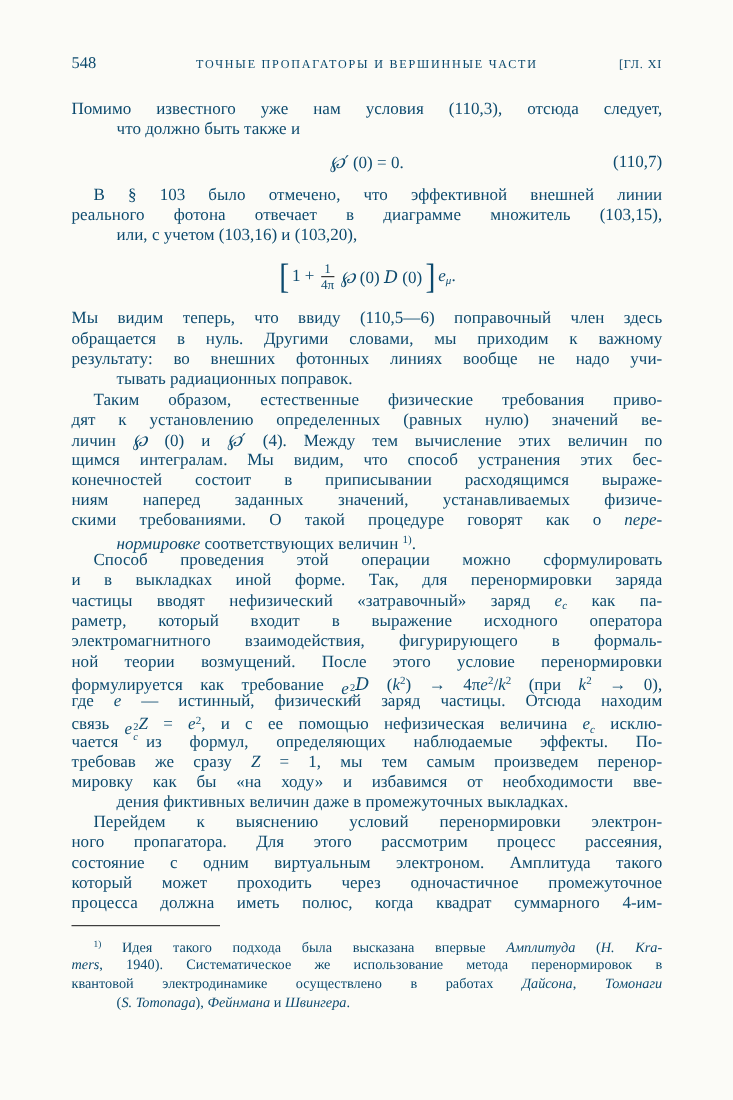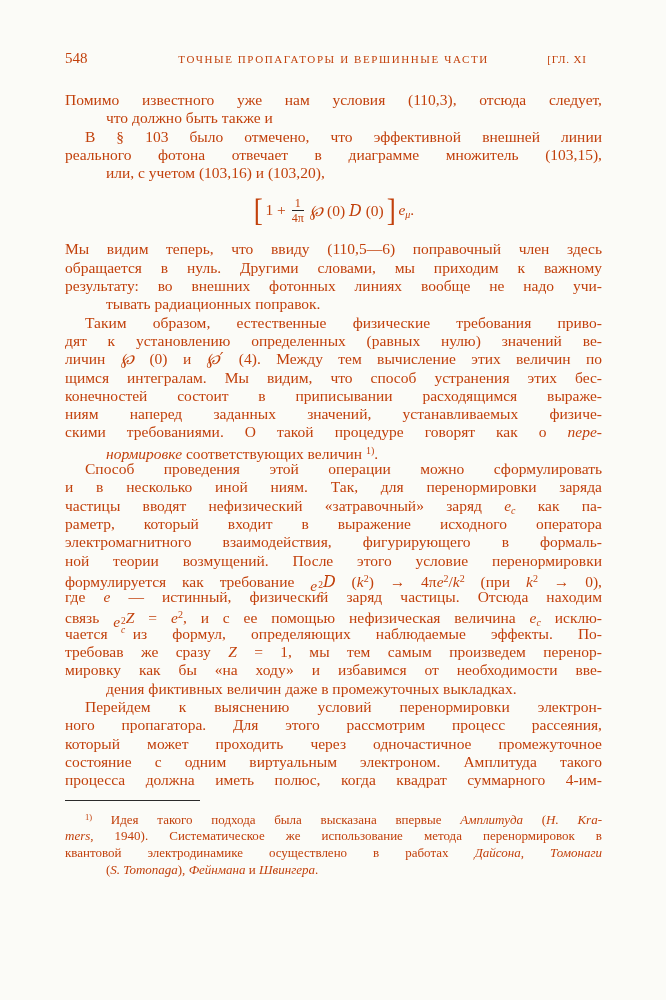--- a/index.html
+++ b/index.html
@@ -1,29 +1,29 @@
 <!DOCTYPE html>
 <html><head>
 <meta charset="utf-8">
 <style>
   html,body{margin:0;padding:0;}
   .page{
     position:relative;
     width:666px;height:1000px;
     background:#fbfbf7;
     font-family:"Liberation Serif","DejaVu Serif",serif;
-    color:#c2410c;
+    color:#0c4a6e;
     overflow:hidden;
   }
   .content{position:absolute;left:65px;top:50px;width:537px;}
   
   .pagehead{display:grid;grid-template-columns:70px 1fr 70px;align-items:baseline;margin-bottom:24px;}
   .pn{font-size:15px;text-align:left;}
   .rt{font-size:11px;letter-spacing:1.6px;text-align:center;white-space:nowrap;}
-  .ch{font-size:11px;letter-spacing:0.8px;text-align:center;white-space:nowrap;}
+  .ch{font-size:11px;letter-spacing:0.8px;text-align:right;white-space:nowrap;}
   
   .textbody{font-size:15.5px;}
   .para{margin:0;}
   .line{
     line-height:18.3px;height:18.3px;
     text-align:justify;text-align-last:justify;
     white-space:nowrap; 
     overflow:visible;
   }
   .line.last{text-align-last:left;margin-left:41px;}
@@ -64,20 +64,21 @@
       <span class="pn">548</span>
       <span class="rt">ТОЧНЫЕ ПРОПАГАТОРЫ И ВЕРШИННЫЕ ЧАСТИ</span>
       <span class="ch">[ГЛ. XI</span>
     </div>
 
     <div class="textbody" id="text-body">
         <div class="para">
           <div class="line"><span class="n">Помимо известного уже нам условия (110,3), отсюда следует,</span></div>
           <div class="line last"><span class="n">что должно быть также и</span></div>
         </div>
+        <div class="eqrow"><span><span class="scr">℘′</span><span class="n"> (0) = 0.</span></span><span class="eqnum">(110,7)</span></div>
         <div class="para">
           <div class="line indent"><span class="n">В § 103 было отмечено, что эффективной внешней линии</span></div>
           <div class="line"><span class="n">реального фотона отвечает в диаграмме множитель (103,15),</span></div>
           <div class="line last"><span class="n">или, с учетом (103,16) и (103,20),</span></div>
         </div>
         <div class="eqrow2">
           <span class="bigb">[</span>
           <span class="eqpost"><span class="n">1 + </span></span>
           <span class="frac">
             <span class="num">1</span>
@@ -98,21 +99,21 @@
           <div class="line"><span class="n">дят к установлению определенных (равных нулю) значений ве-</span></div>
           <div class="line"><span class="n">личин </span><span class="scr">℘</span><span class="n"> (0) и </span><span class="scr">℘′</span><span class="n"> (4). Между тем вычисление этих величин по</span></div>
           <div class="line"><span class="n">щимся интегралам. Мы видим, что способ устранения этих бес-</span></div>
           <div class="line"><span class="n">конечностей состоит в приписывании расходящимся выраже-</span></div>
           <div class="line"><span class="n">ниям наперед заданных значений, устанавливаемых физиче-</span></div>
           <div class="line"><span class="n">скими требованиями. О такой процедуре говорят как о </span><span class="i">пере-</span></div>
           <div class="line last"><span class="i">нормировке</span><span class="n"> соответствующих величин </span><span class="sup">1)</span><span class="n">.</span></div>
         </div>
         <div class="para">
           <div class="line indent"><span class="n">Способ проведения этой операции можно сформулировать</span></div>
-          <div class="line"><span class="n">и в несколько иной ниям. Так, для перенормировки заряда</span></div>
+          <div class="line"><span class="n">и в выкладках иной форме. Так, для перенормировки заряда</span></div>
           <div class="line"><span class="n">частицы вводят нефизический «затравочный» заряд </span><span class="i">e</span><span class="sub">c</span><span class="n"> как па-</span></div>
           <div class="line"><span class="n">раметр, который входит в выражение исходного оператора</span></div>
           <div class="line"><span class="n">электромагнитного взаимодействия, фигурирующего в формаль-</span></div>
           <div class="line"><span class="n">ной теории возмущений. После этого условие перенормировки</span></div>
           <div class="line"><span class="n">формулируется как требование </span><span class="ss">
               <span class="base">e</span>
               <span class="stack">
                 <span>2</span>
                 <span class="sb">c</span>
               </span>
@@ -126,22 +127,22 @@
               </span>
             </span><span class="i">Z</span><span class="n"> = </span><span class="i">e</span><span class="sup">2</span><span class="n">, и с ее помощью нефизическая величина </span><span class="i">e</span><span class="sub">c</span><span class="n"> исклю-</span></div>
           <div class="line"><span class="n">чается из формул, определяющих наблюдаемые эффекты. По-</span></div>
           <div class="line"><span class="n">требовав же сразу </span><span class="i">Z</span><span class="n"> = 1, мы тем самым произведем перенор-</span></div>
           <div class="line"><span class="n">мировку как бы «на ходу» и избавимся от необходимости вве-</span></div>
           <div class="line last"><span class="n">дения фиктивных величин даже в промежуточных выкладках.</span></div>
         </div>
         <div class="para">
           <div class="line indent"><span class="n">Перейдем к выяснению условий перенормировки электрон-</span></div>
           <div class="line"><span class="n">ного пропагатора. Для этого рассмотрим процесс рассеяния,</span></div>
+          <div class="line"><span class="n">состояние с одним виртуальным электроном. Амплитуда такого</span></div>
           <div class="line"><span class="n">который может проходить через одночастичное промежуточное</span></div>
-          <div class="line"><span class="n">состояние с одним виртуальным электроном. Амплитуда такого</span></div>
           <div class="line"><span class="n">процесса должна иметь полюс, когда квадрат суммарного 4-им-</span></div>
         </div>
       </div>
 
     <div class="fnrule"></div>
 
     <div class="footnote" id="footnote">
         <div class="line indent"><span class="sup">1)</span><span class="n"> Идея такого подхода была высказана впервые </span><span class="i">Амплитуда</span><span class="n"> (</span><span class="i">H. Kra-</span></div>
         <div class="line"><span class="i">mers</span><span class="n">, 1940). Систематическое же использование метода перенормировок в</span></div>
         <div class="line"><span class="n">квантовой электродинамике осуществлено в работах </span><span class="i">Дайсона</span><span class="n">, </span><span class="i">Томонаги</span></div>

